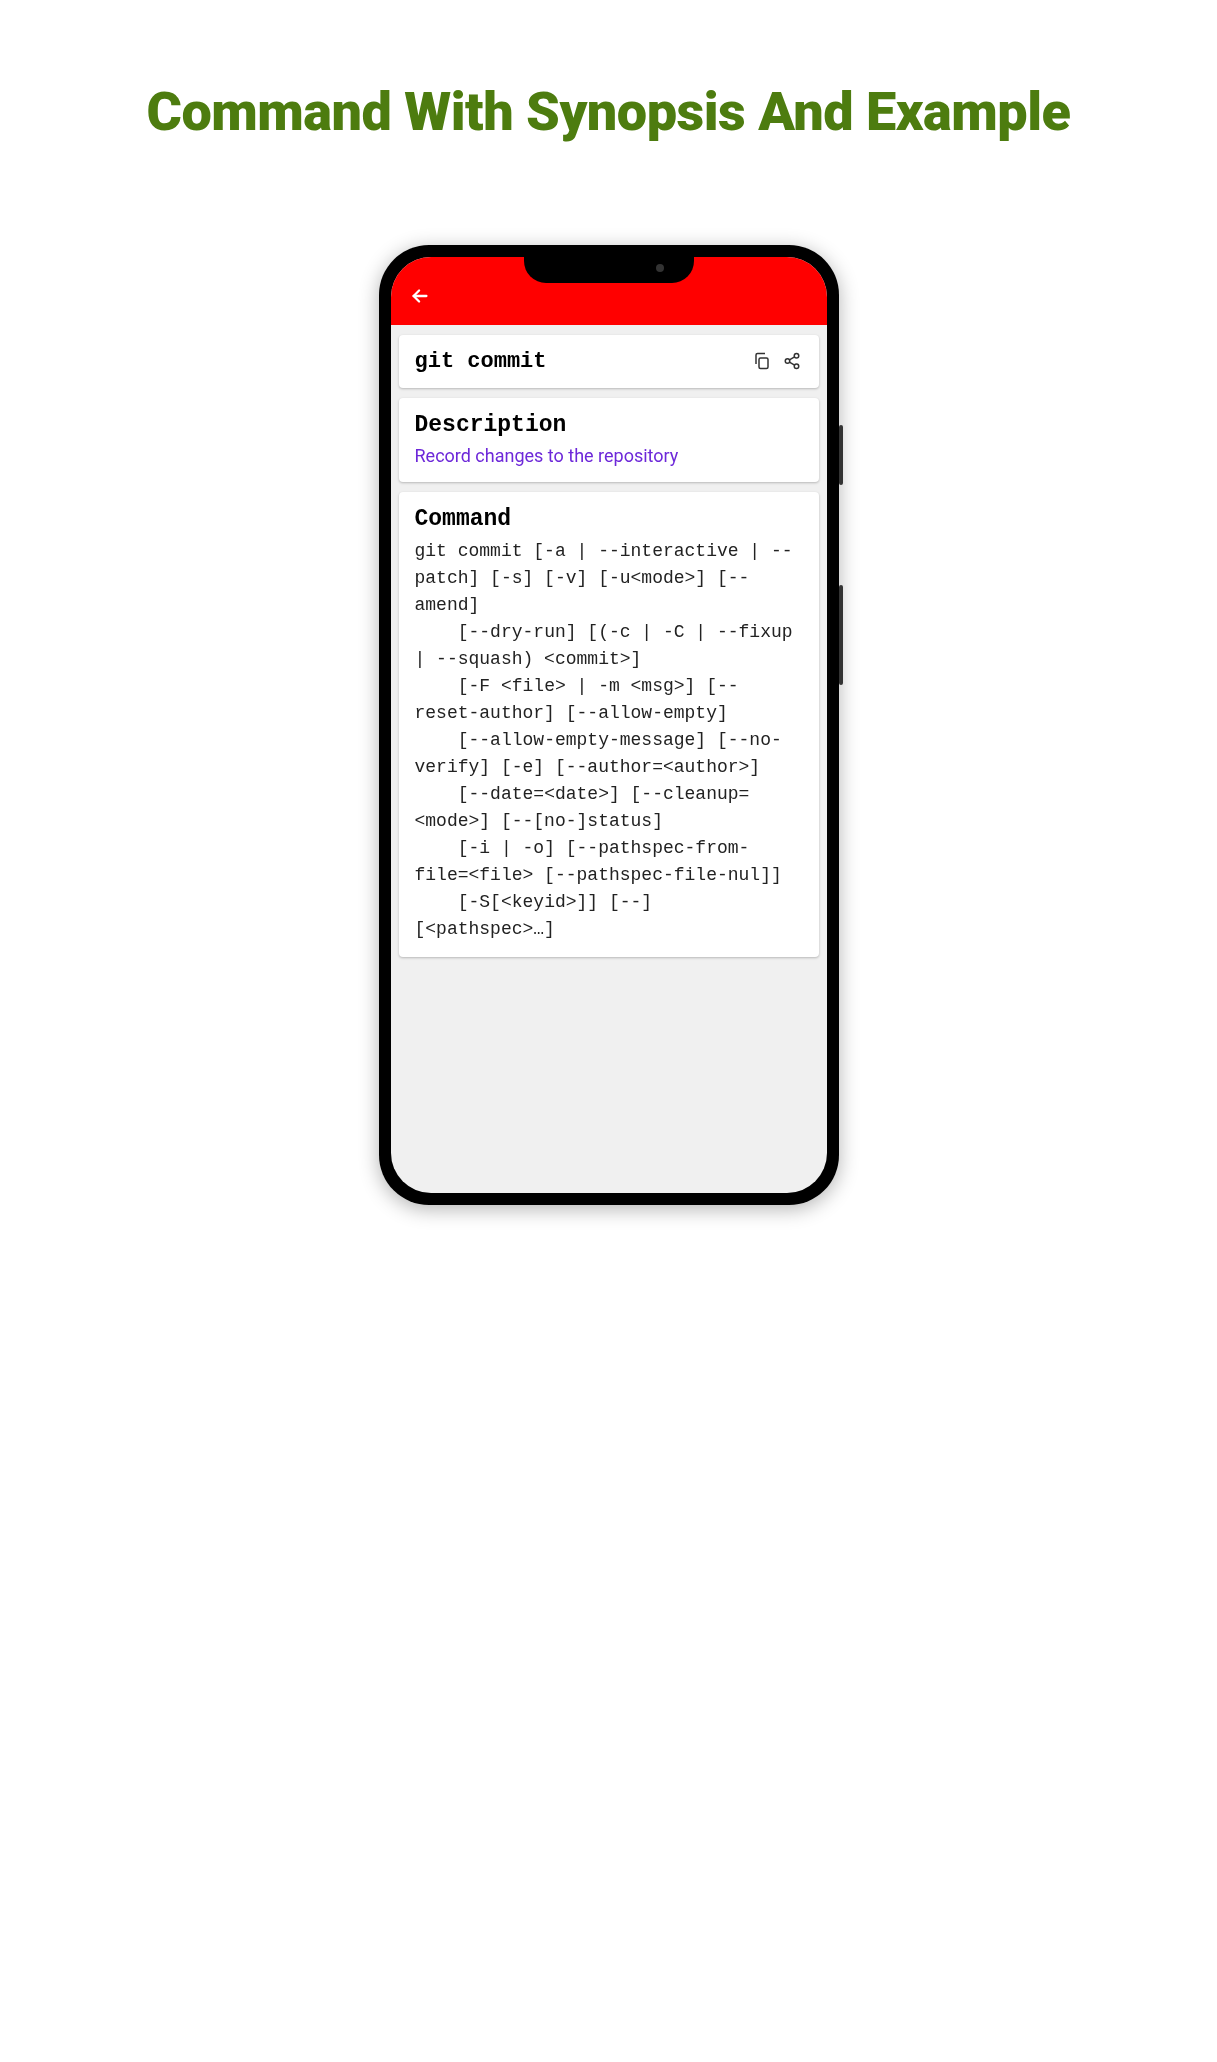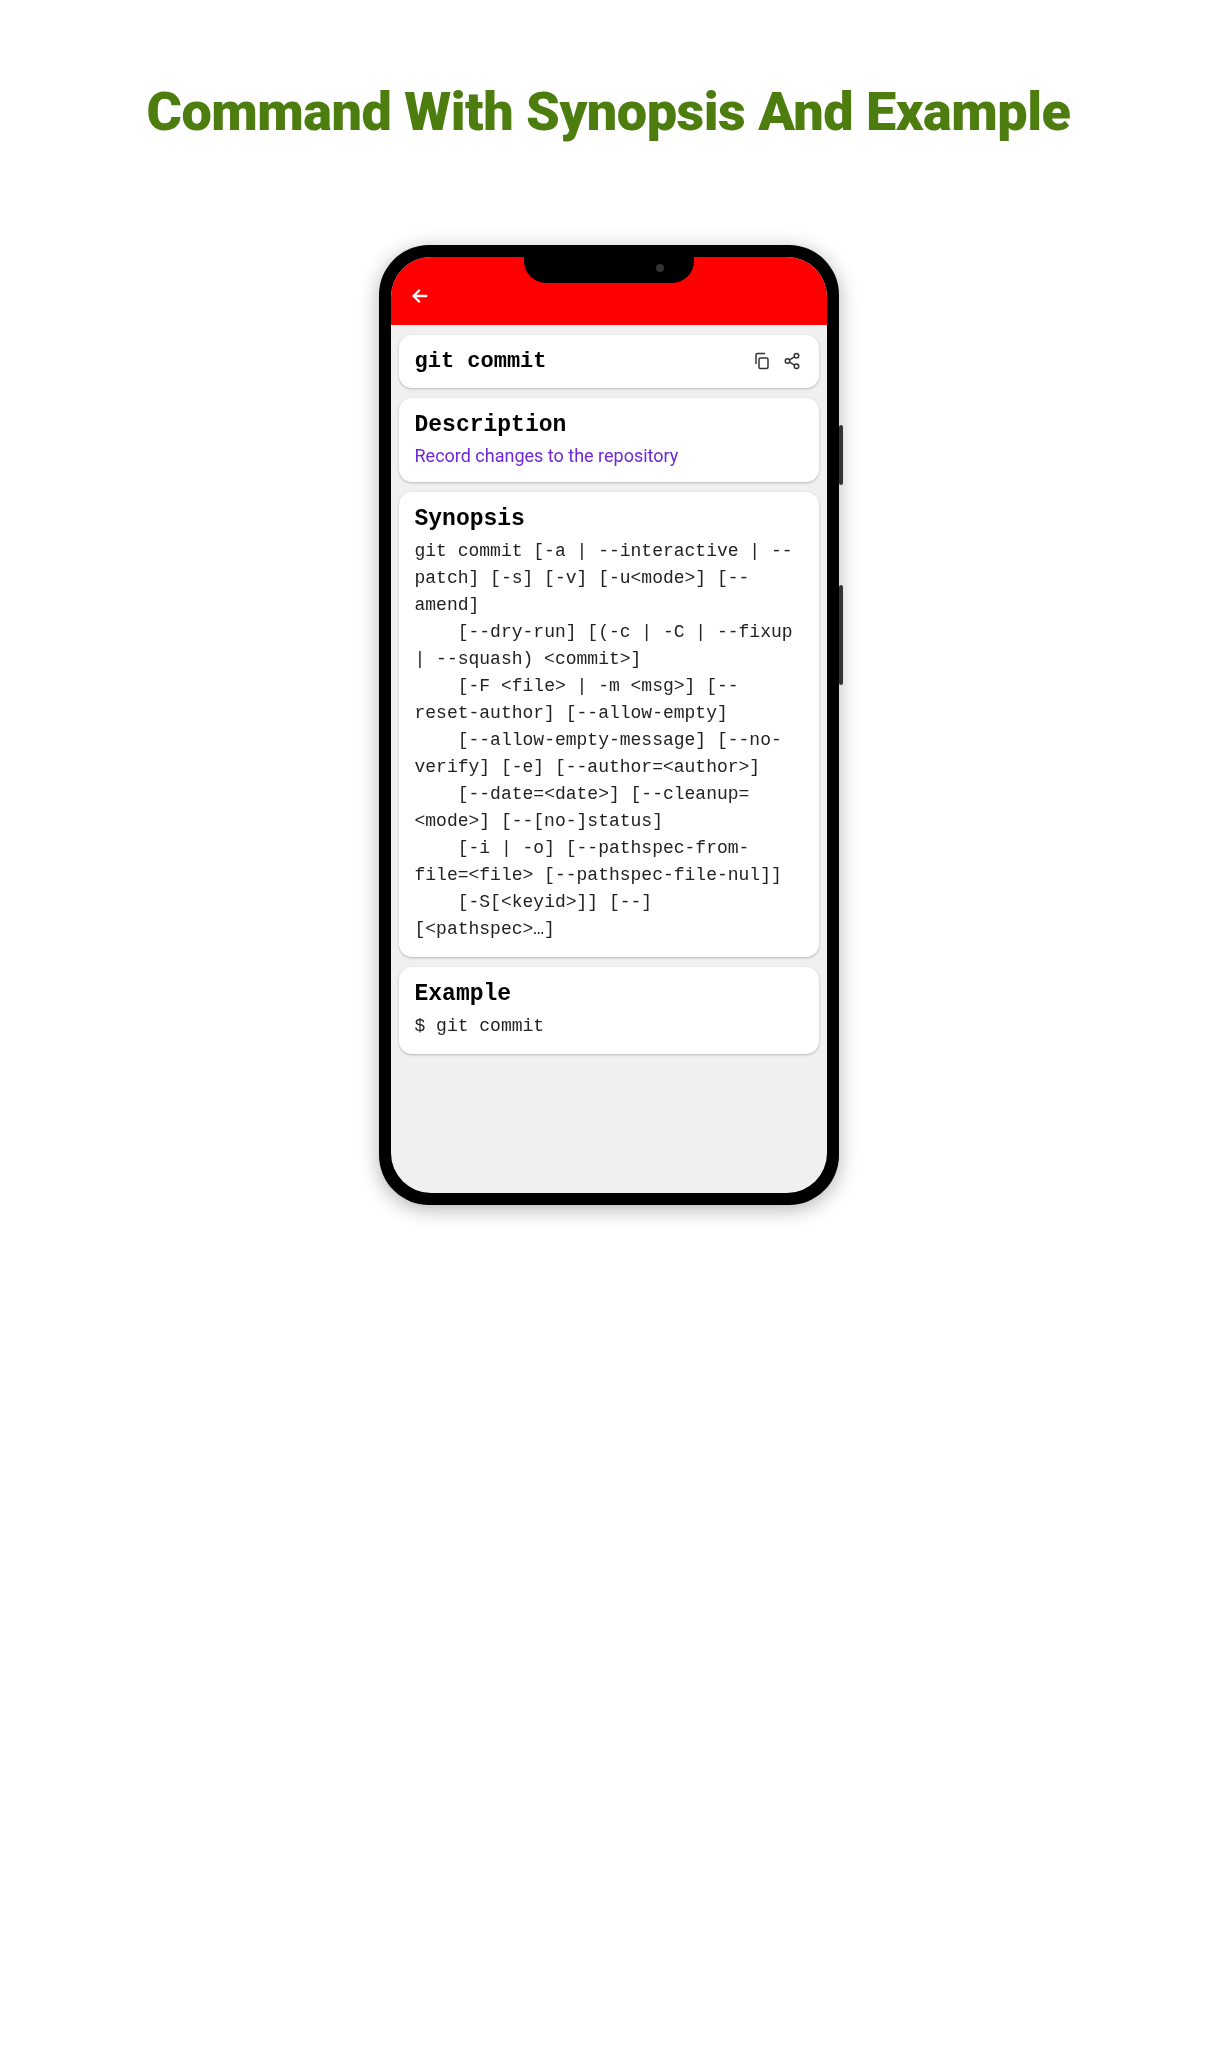--- a/index.html
+++ b/index.html
@@ -81,21 +81,21 @@
       line-height: 1;
     }
     .cards-area {
       padding: 10px 8px;
       display: flex;
       flex-direction: column;
       gap: 10px;
     }
     .card {
       background: #fff;
-      border-radius: 13px;
+      border-radius: 4px;
       padding: 14px 16px;
       box-shadow: 0 1px 3px rgba(0,0,0,0.15), 0 1px 2px rgba(0,0,0,0.1);
     }
     .title-card {
       display: flex;
       align-items: center;
       justify-content: space-between;
     }
     .command-name {
       font-family: "Courier New", Courier, monospace;
@@ -186,30 +186,26 @@
           </div>
         </div>
       </div>
 
       <div class="card">
         <div class="section-label">Description</div>
         <div class="section-body">Record changes to the repository</div>
       </div>
 
       <div class="card">
-        <div class="section-label">Synopsis</div>
+        <div class="section-label">Command</div>
         <div class="mono-body">git commit [-a | --interactive | --patch] [-s] [-v] [-u&lt;mode&gt;] [--amend]
     [--dry-run] [(-c | -C | --fixup | --squash) &lt;commit&gt;]
     [-F &lt;file&gt; | -m &lt;msg&gt;] [--reset-author] [--allow-empty]
     [--allow-empty-message] [--no-verify] [-e] [--author=&lt;author&gt;]
     [--date=&lt;date&gt;] [--cleanup=&lt;mode&gt;] [--[no-]status]
     [-i | -o] [--pathspec-from-file=&lt;file&gt; [--pathspec-file-nul]]
     [-S[&lt;keyid&gt;]] [--] [&lt;pathspec&gt;…]</div>
       </div>
 
-      <div class="card">
-        <div class="section-label">Example</div>
-        <div class="mono-body">$ git commit</div>
-      </div>
 
     </div>
   </div>
 </div>
 
 </body></html>

